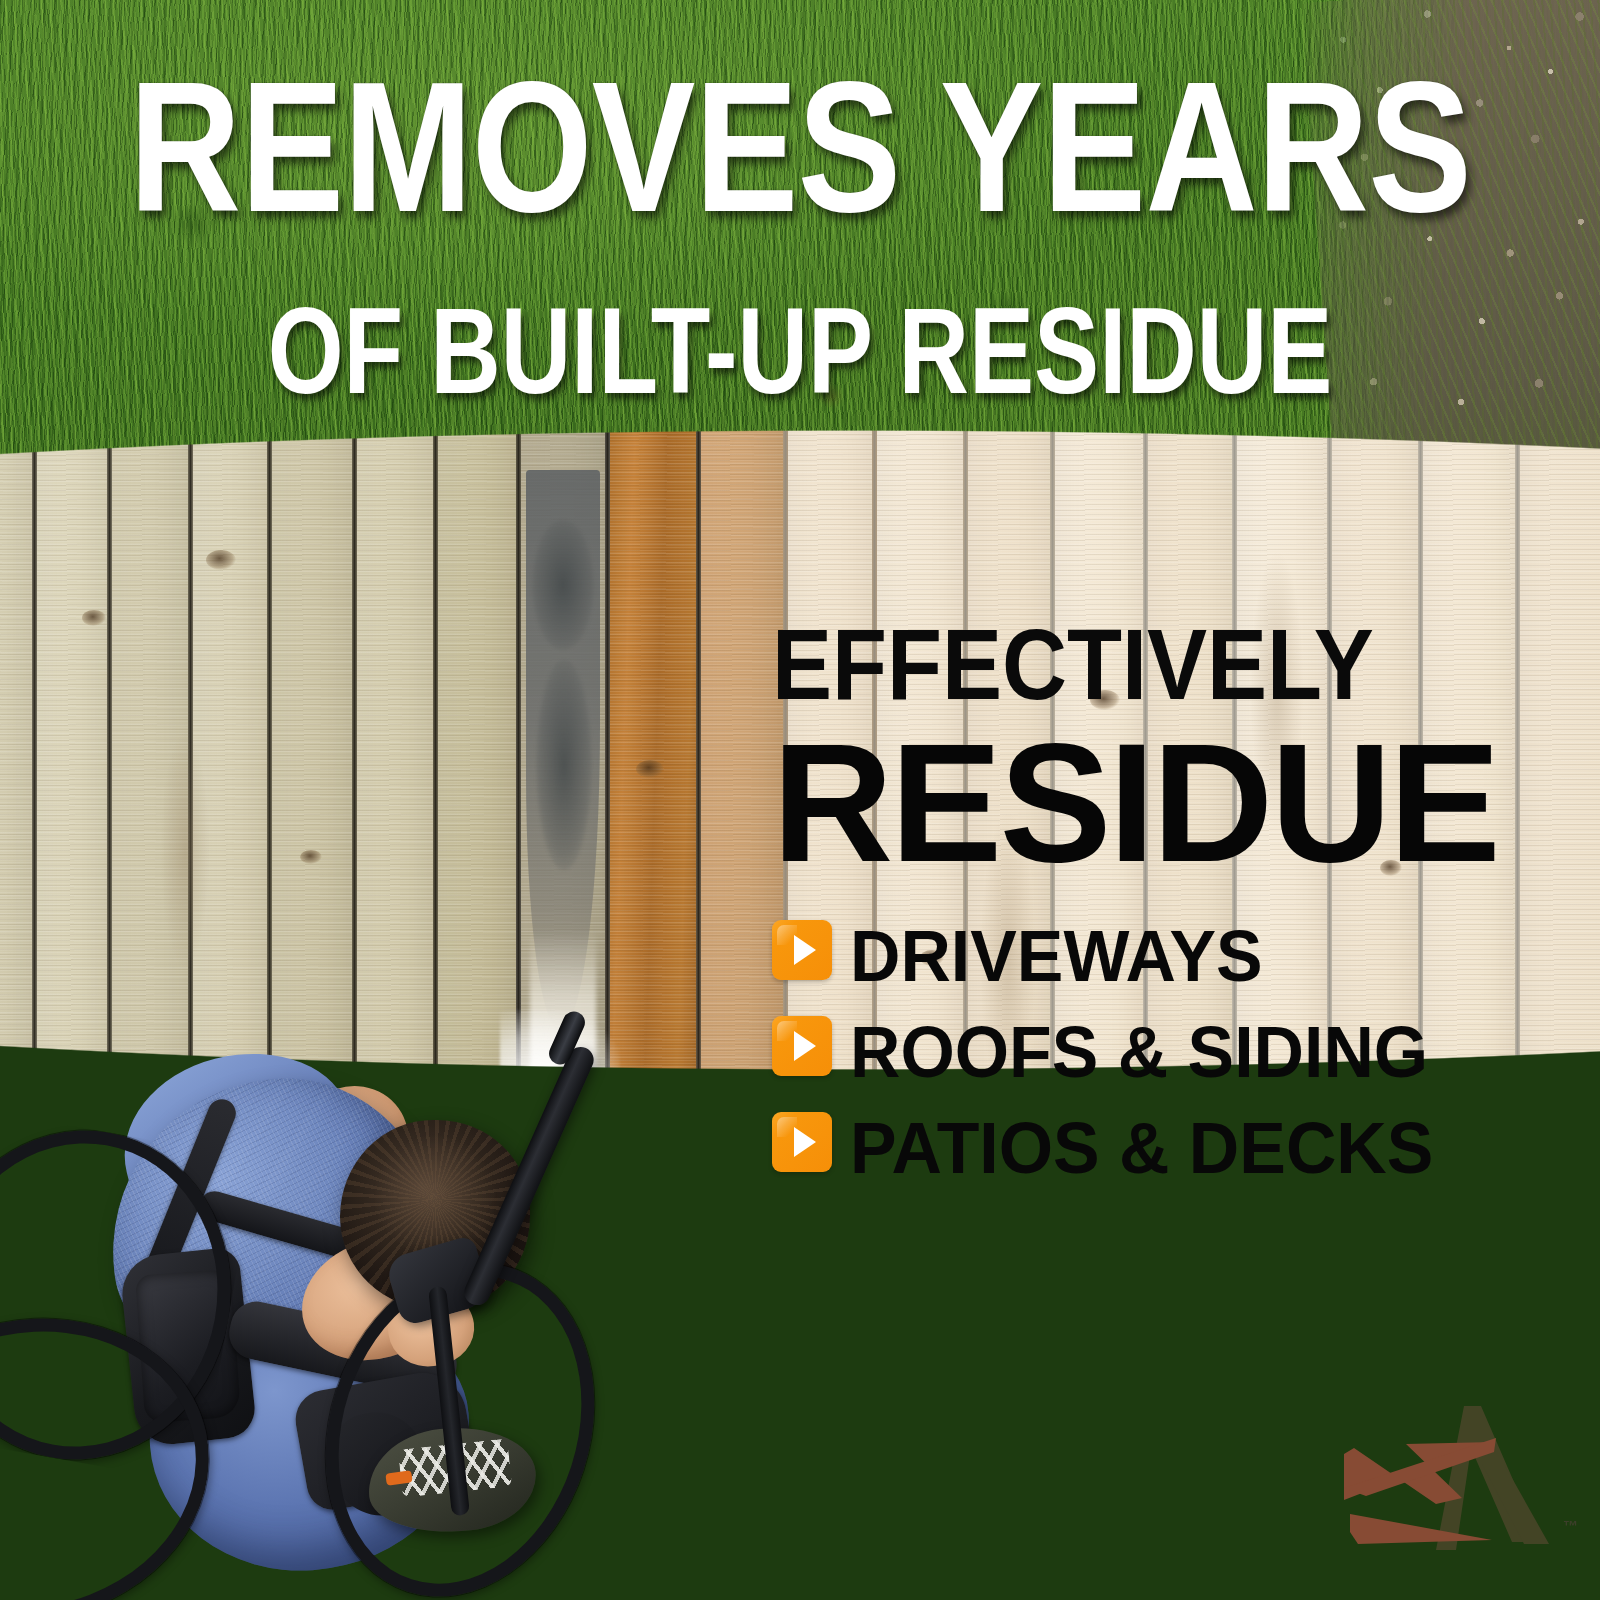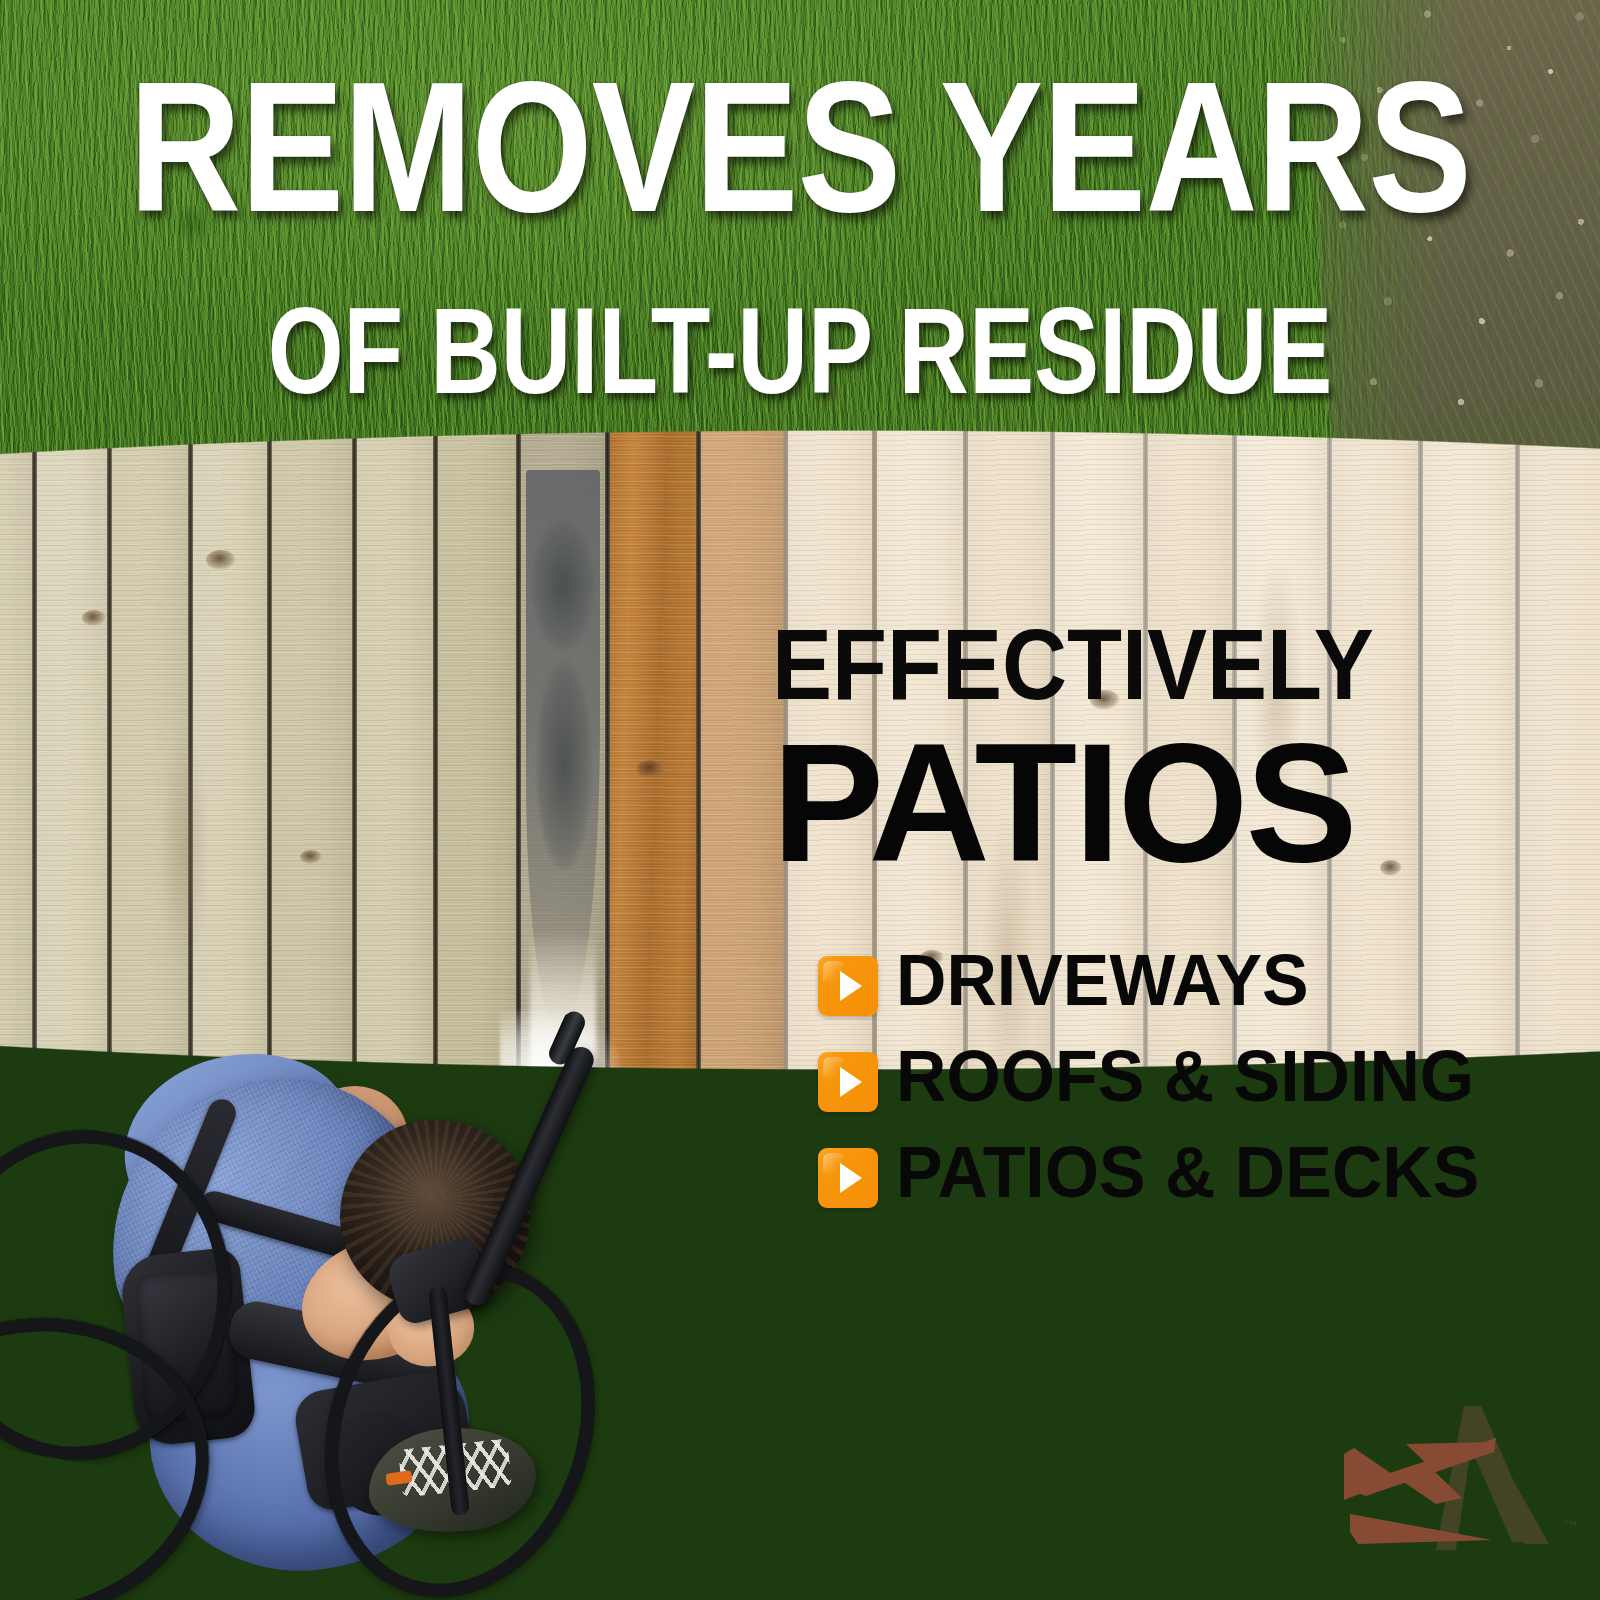--- a/index.html
+++ b/index.html
@@ -304,21 +304,21 @@
     transform:scaleX(.90); transform-origin:left top; letter-spacing:0px;
     white-space:nowrap;
   }
   .bigword {
     color:#060606; font-weight:700; font-size:168px; line-height:.95;
     margin-top:10px; letter-spacing:-3px;
     transform:scaleX(1.0); transform-origin:left top;
     white-space:nowrap;
   }
   .bullets { margin-top:36px; }
-  .bullet-row { display:flex; align-items:flex-end; height:96px;margin-left:46px; }
+  .bullet-row { display:flex; align-items:flex-start; height:96px; }
   .bullet-mark {
     width:60px; height:60px; flex:0 0 60px; border-radius:9px;
     background:linear-gradient(135deg,#fca726 0%, #f8970c 22%, #f68f08 100%);
     position:relative; margin-right:18px;
     box-shadow:0 2px 4px rgba(0,0,0,.22);
   }
   .bullet-mark::before{
     content:""; position:absolute; left:5px; top:5px; width:20px; height:20px;
     border-radius:7px 0 0 0;
     background:linear-gradient(135deg, rgba(255,255,255,.42), rgba(255,255,255,0) 75%);
@@ -446,21 +446,21 @@
   <div class="trigger"></div>
   <div class="trig-hose"></div>
   <div class="wand"></div>
   <div class="wand-tip"></div>
 
   <div class="headline">REMOVES YEARS</div>
   <div class="subhead">OF BUILT-UP RESIDUE</div>
 
   <div class="right-panel">
     <div class="eyebrow">EFFECTIVELY</div>
-    <div class="bigword">PATIOS</div>
+    <div class="bigword">RESIDUE</div>
 
     <div class="bullets">
       <div class="bullet-row">
         <span class="bullet-mark"></span>
         <span class="bullet-text">DRIVEWAYS</span>
       </div>
       <div class="bullet-row">
         <span class="bullet-mark"></span>
         <span class="bullet-text">ROOFS &amp; SIDING</span>
       </div>

